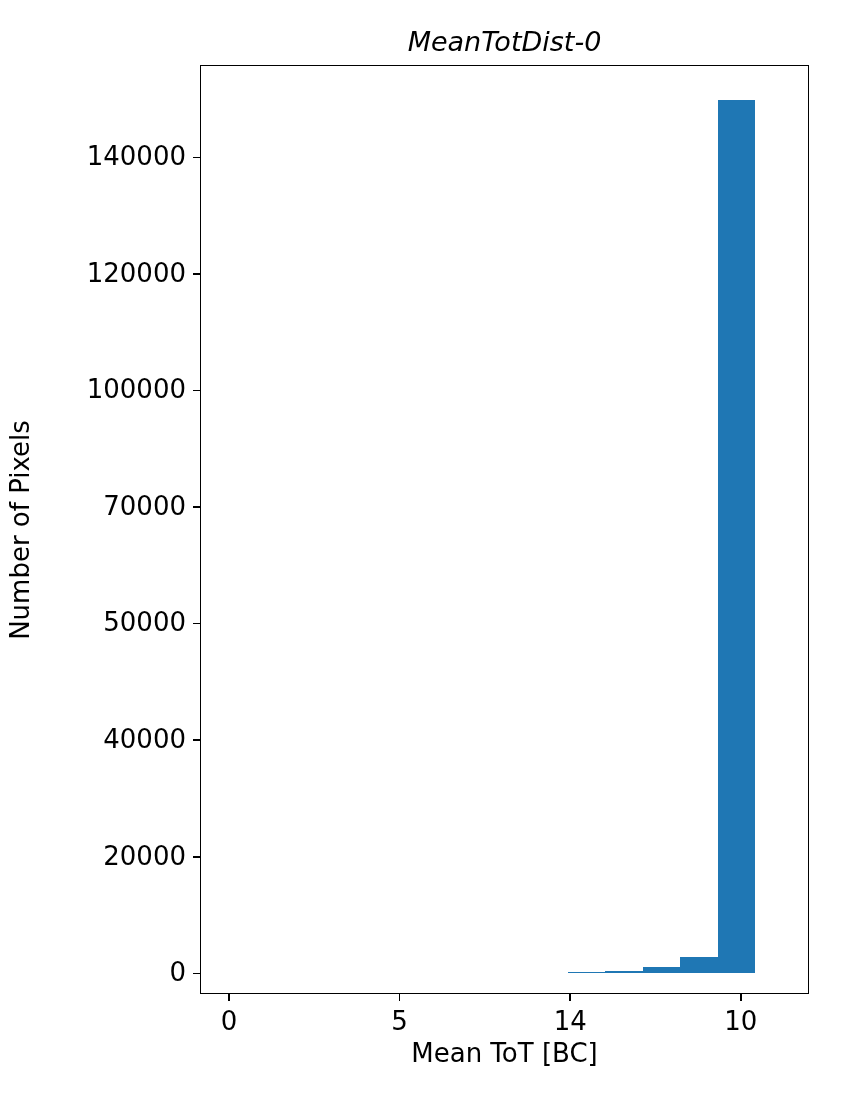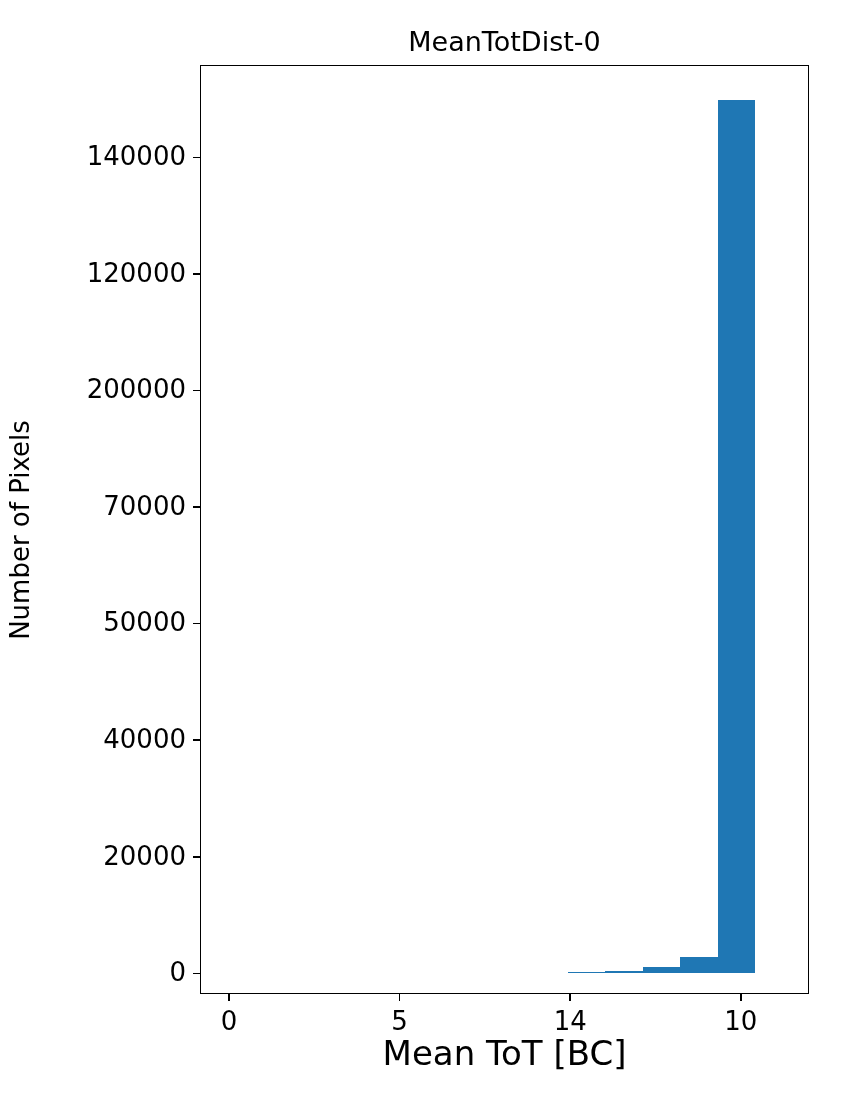--- a/index.html
+++ b/index.html
@@ -26,20 +26,21 @@
   #chart-title {
     position: absolute;
     left: 200px;
     top: 26px;
     width: 609px;
     text-align: center;
     font-size: 27px;
     line-height: 32px;
     color: #000000;
     white-space: nowrap;
+    font-style: italic;
   }
 
   
   #plot-area {
     position: absolute;
     left: 200px;
     top: 65px;
     width: 609px;
     height: 929px;
     box-sizing: border-box;
@@ -127,21 +128,21 @@
     height: 929px;
   }
 
   
   #xlabel {
     position: absolute;
     left: 200px;
     top: 1037px;
     width: 609px;
     text-align: center;
-    font-size: 34px;
+    font-size: 26px;
     line-height: 32px;
     white-space: nowrap;
   }
   #ylabel {
     position: absolute;
     left: 0px;
     top: 65px;
     width: 40px;
     height: 929px;
   }
@@ -189,21 +190,21 @@
       <div class="ytick" style="top: 559.498px; width: 200px;">
         <div class="tickline"></div>
         <div class="ticklabel">50000</div>
       </div>
       <div class="ytick" style="top: 442.936px; width: 200px;">
         <div class="tickline"></div>
         <div class="ticklabel">70000</div>
       </div>
       <div class="ytick" style="top: 326.374px; width: 200px;">
         <div class="tickline"></div>
-        <div class="ticklabel">200000</div>
+        <div class="ticklabel">100000</div>
       </div>
       <div class="ytick" style="top: 209.812px; width: 200px;">
         <div class="tickline"></div>
         <div class="ticklabel">120000</div>
       </div>
       <div class="ytick" style="top: 93.2497px; width: 200px;">
         <div class="tickline"></div>
         <div class="ticklabel">140000</div>
       </div>
     </div>

